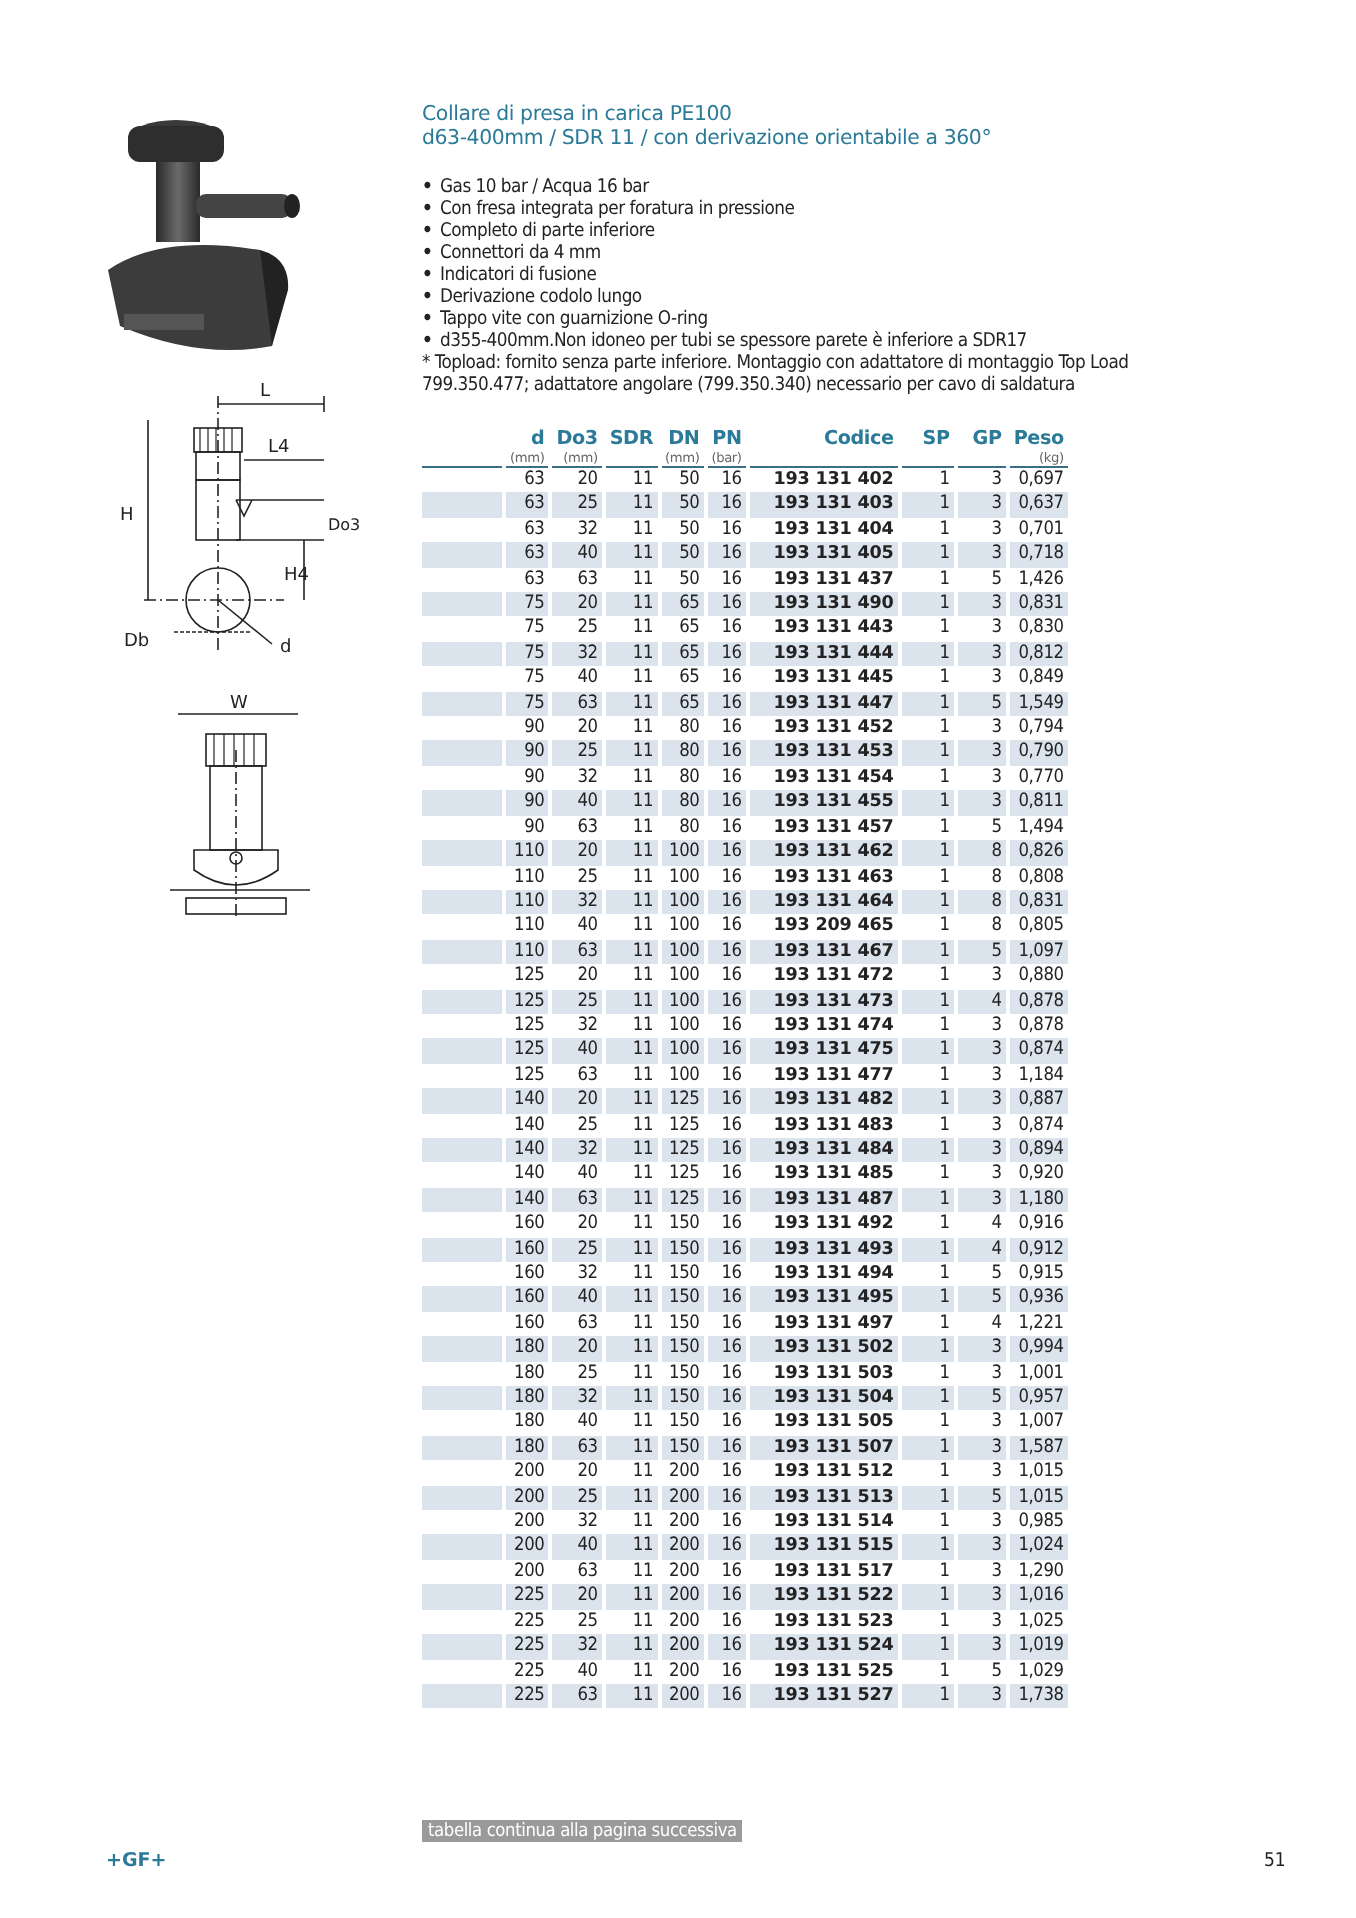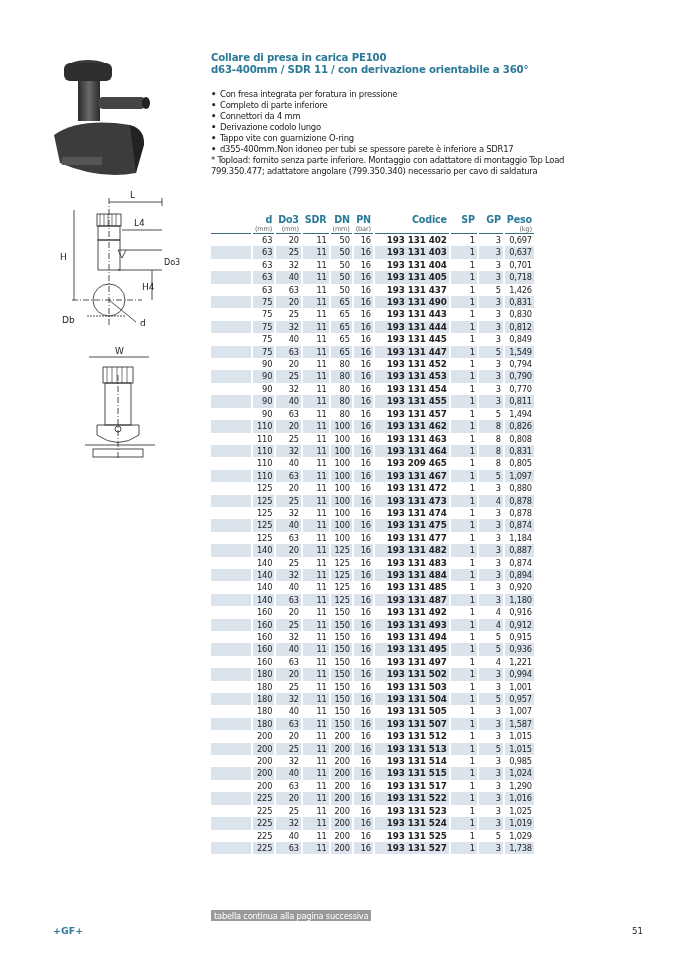--- a/index.html
+++ b/index.html
@@ -3,21 +3,21 @@
   <meta charset="utf-8">
   <style>
     html, body { margin: 0; padding: 0; background: #ffffff; }
     body {
       width: 678px; height: 959px; position: relative; overflow: hidden;
       font-family: "DejaVu Sans Condensed", "DejaVu Sans", sans-serif;
       color: #222;
     }
     .title {
       position: absolute; left: 211px; top: 52px;
-      color: #2b7a97; font-weight: bold; font-size: 10.2px; line-height: 12px;
+      color: #2b7a97; font-weight: normal; font-size: 10.2px; line-height: 12px;
       font-family: "DejaVu Sans", sans-serif; letter-spacing: -0.2px;
     }
     .bullets {
       position: absolute; left: 211px; top: 88px; width: 380px;
       font-size: 9.4px; line-height: 11px; color: #222;
       letter-spacing: -0.25px;
     }
     .bullets .b { white-space: nowrap; }
     .bullets .b::before { content: "•"; display: inline-block; width: 9px; font-weight: bold; }
     .bullets .note { white-space: nowrap; }
@@ -136,23 +136,25 @@
     <text x="30" y="9">W</text>
   </g>
 </svg>
 
 <div class="title">
   <div>Collare di presa in carica PE100</div>
   <div>d63-400mm / SDR 11 / con derivazione orientabile a 360°</div>
 </div>
 
 <div class="bullets">
+  <div class="b">Gas 10 bar / Acqua 16 bar</div>
   <div class="b">Con fresa integrata per foratura in pressione</div>
   <div class="b">Completo di parte inferiore</div>
   <div class="b">Connettori da 4 mm</div>
+  <div class="b">Indicatori di fusione</div>
   <div class="b">Derivazione codolo lungo</div>
   <div class="b">Tappo vite con guarnizione O-ring</div>
   <div class="b">d355-400mm.Non idoneo per tubi se spessore parete è inferiore a SDR17</div>
   <div class="note">* Topload: fornito senza parte inferiore. Montaggio con adattatore di montaggio Top Load</div>
   <div class="note">799.350.477; adattatore angolare (799.350.340) necessario per cavo di saldatura</div>
 </div>
 
 <table class="data">
   <thead>
     <tr>

